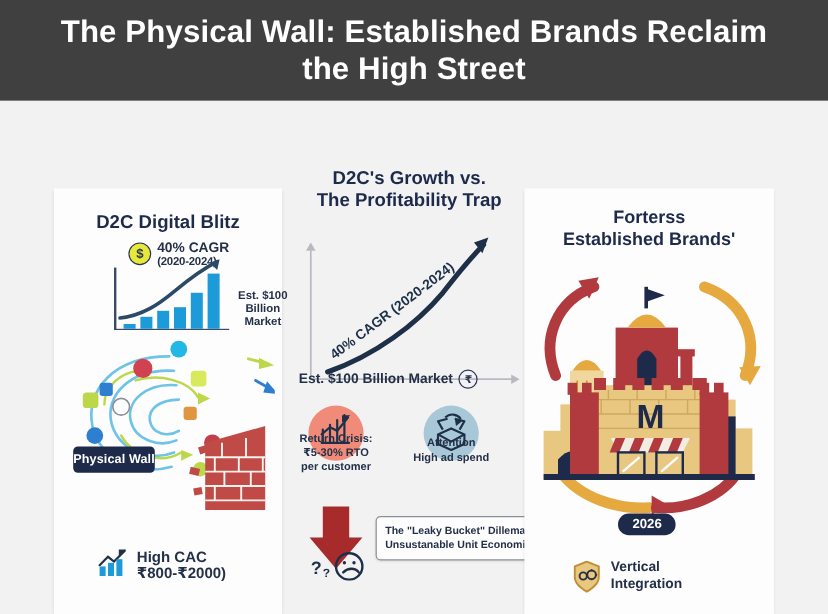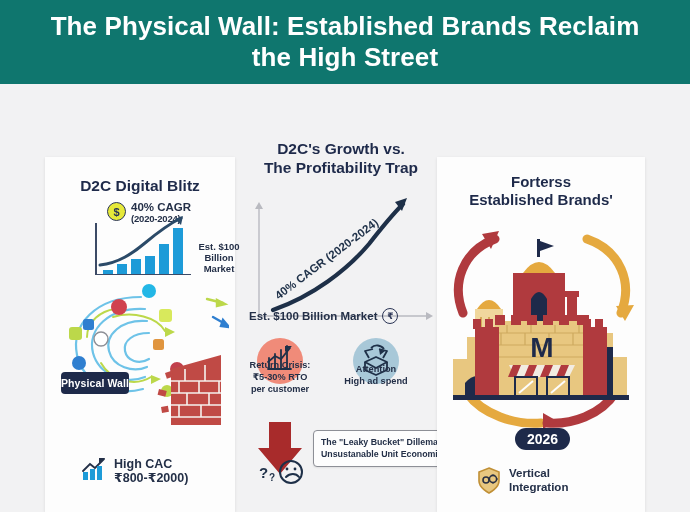--- a/index.html
+++ b/index.html
@@ -5,21 +5,21 @@
   html,body{margin:0;padding:0;}
   body{
     width:690px;height:512px;overflow:hidden;
     background:#f2f2f3;
     font-family:"Liberation Sans","DejaVu Sans",sans-serif;
     color:#1e2a4a;
     position:relative;
   }
   .header{
     position:absolute;left:0;top:0;width:690px;height:84px;
-    background:#0f766e;
+    background:#404040;
     display:flex;align-items:center;justify-content:center;
     text-align:center;
   }
   .header h1{
     margin:0;color:#ffffff;font-size:26px;line-height:1.18;
     font-weight:700;letter-spacing:.1px;max-width:620px;
   }
   .stage{position:absolute;left:0;top:84px;width:690px;height:428px;background:#f2f2f3;}
 
   
@@ -96,21 +96,21 @@
     position:absolute;left:70px;top:290px;width:140px;
     background:#fdfdfd;border:1px solid #8d8f96;border-radius:4px;
     padding:6px 7px;font-size:8.8px;line-height:1.32;font-weight:700;color:#243048;
     box-shadow:0 1px 2px rgba(0,0,0,.08);
   }
 
   
   .fort{position:absolute;left:0;top:60px;width:208px;height:220px;}
   .year-badge{
     position:absolute;left:78px;top:271px;background:#1e2a4a;color:#fff;
-    font-size:14px;font-weight:700;padding:3px 12px;border-radius:11px;
+    font-size:11px;font-weight:700;padding:3px 12px;border-radius:11px;
   }
   .vi{position:absolute;left:40px;top:310px;display:flex;align-items:flex-start;gap:8px;}
   .vi-txt{font-size:11.5px;font-weight:700;line-height:1.18;color:#243048;}
 </style>
 </head>
 <body>
 
 <div class="header">
   <h1>The Physical Wall: Established Brands Reclaim the High Street</h1>
 </div>

